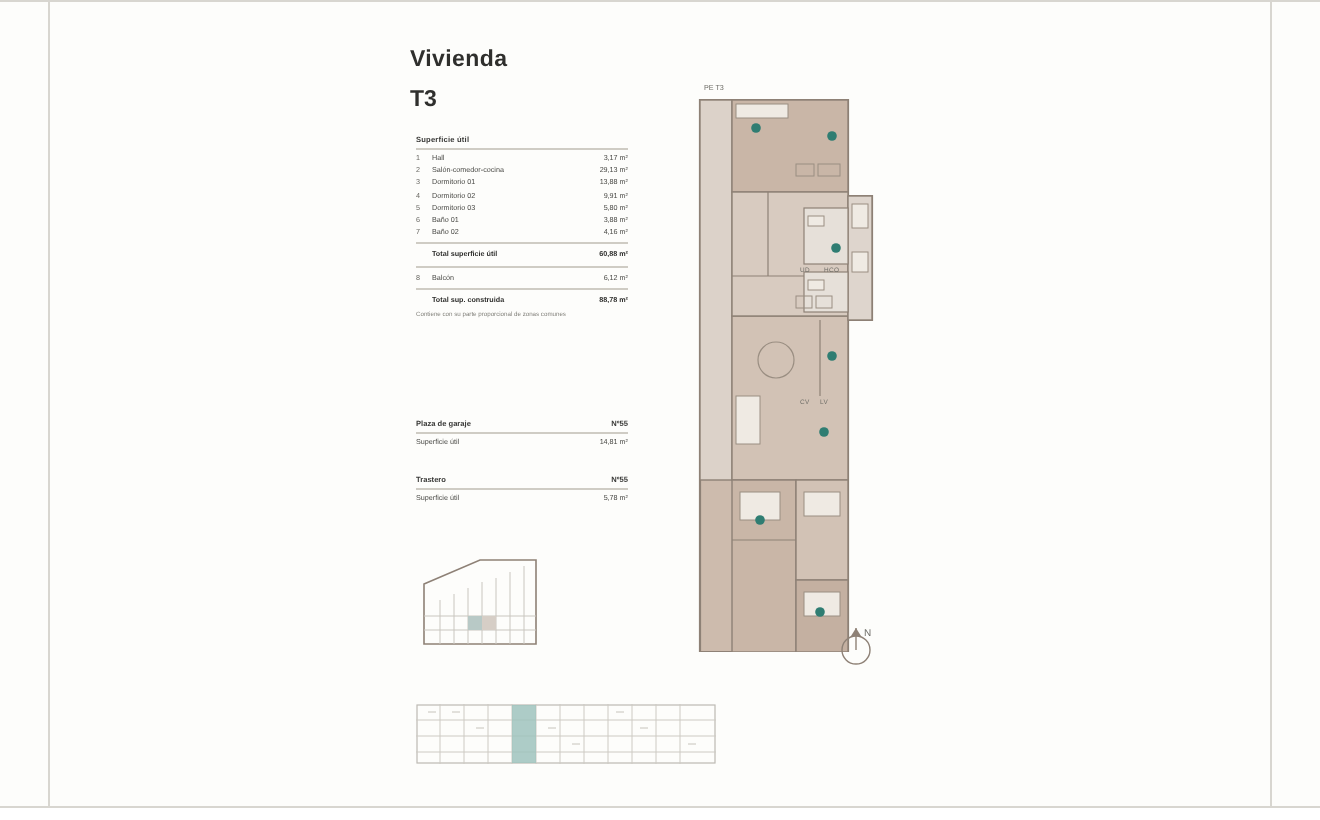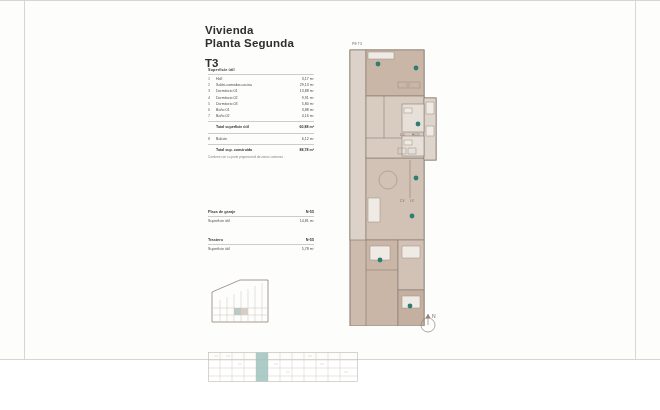--- a/index.html
+++ b/index.html
@@ -1,17 +1,17 @@
 <!DOCTYPE html>
 <html><head>
 <meta charset="utf-8">
 <style>
   html,body{margin:0;padding:0;background:#ffffff;}
   body{width:660px;height:410px;overflow:hidden;font-family:"Liberation Sans",sans-serif;color:#3a3a38;}
-  #sheet{position:relative;width:660px;height:360px;background:#fdfdfb;}
+  #sheet{position:relative;width:660px;height:404px;background:#fdfdfb;}
 
   
   .vrule{position:absolute;top:0;bottom:0;width:1px;background:#d8d6d0;}
   .hrule{position:absolute;left:0;right:0;height:1px;background:#d8d6d0;}
 
   
   #titleblock{position:absolute;left:205px;top:24px;width:150px;}
   #titleblock .t1,#titleblock .t2{font-size:11.5px;font-weight:700;letter-spacing:.2px;line-height:13px;color:#2f2f2d;}
   #titleblock .t3{font-size:11.5px;font-weight:700;line-height:14px;color:#2f2f2d;margin-top:6px;}
 
@@ -56,21 +56,20 @@
 
 <div id="sheet">
 
   <div class="vrule" style="left:24px;"></div>
   <div class="vrule" style="right:24px;"></div>
   <div class="hrule" style="top:0;"></div>
   <div class="hrule" style="bottom:0;"></div>
 
   <div id="titleblock">
     <div class="t1">Vivienda</div>
-    <div class="t2">Planta Segunda</div>
     <div class="t3">T3</div>
   </div>
 
   <div class="tbl" style="top:68px;">
     <div class="cap">Superficie útil</div>
     <div class="line"></div>
 
     <div class="row">
       <span class="num">1</span>
       <span class="nm">Hall</span>

